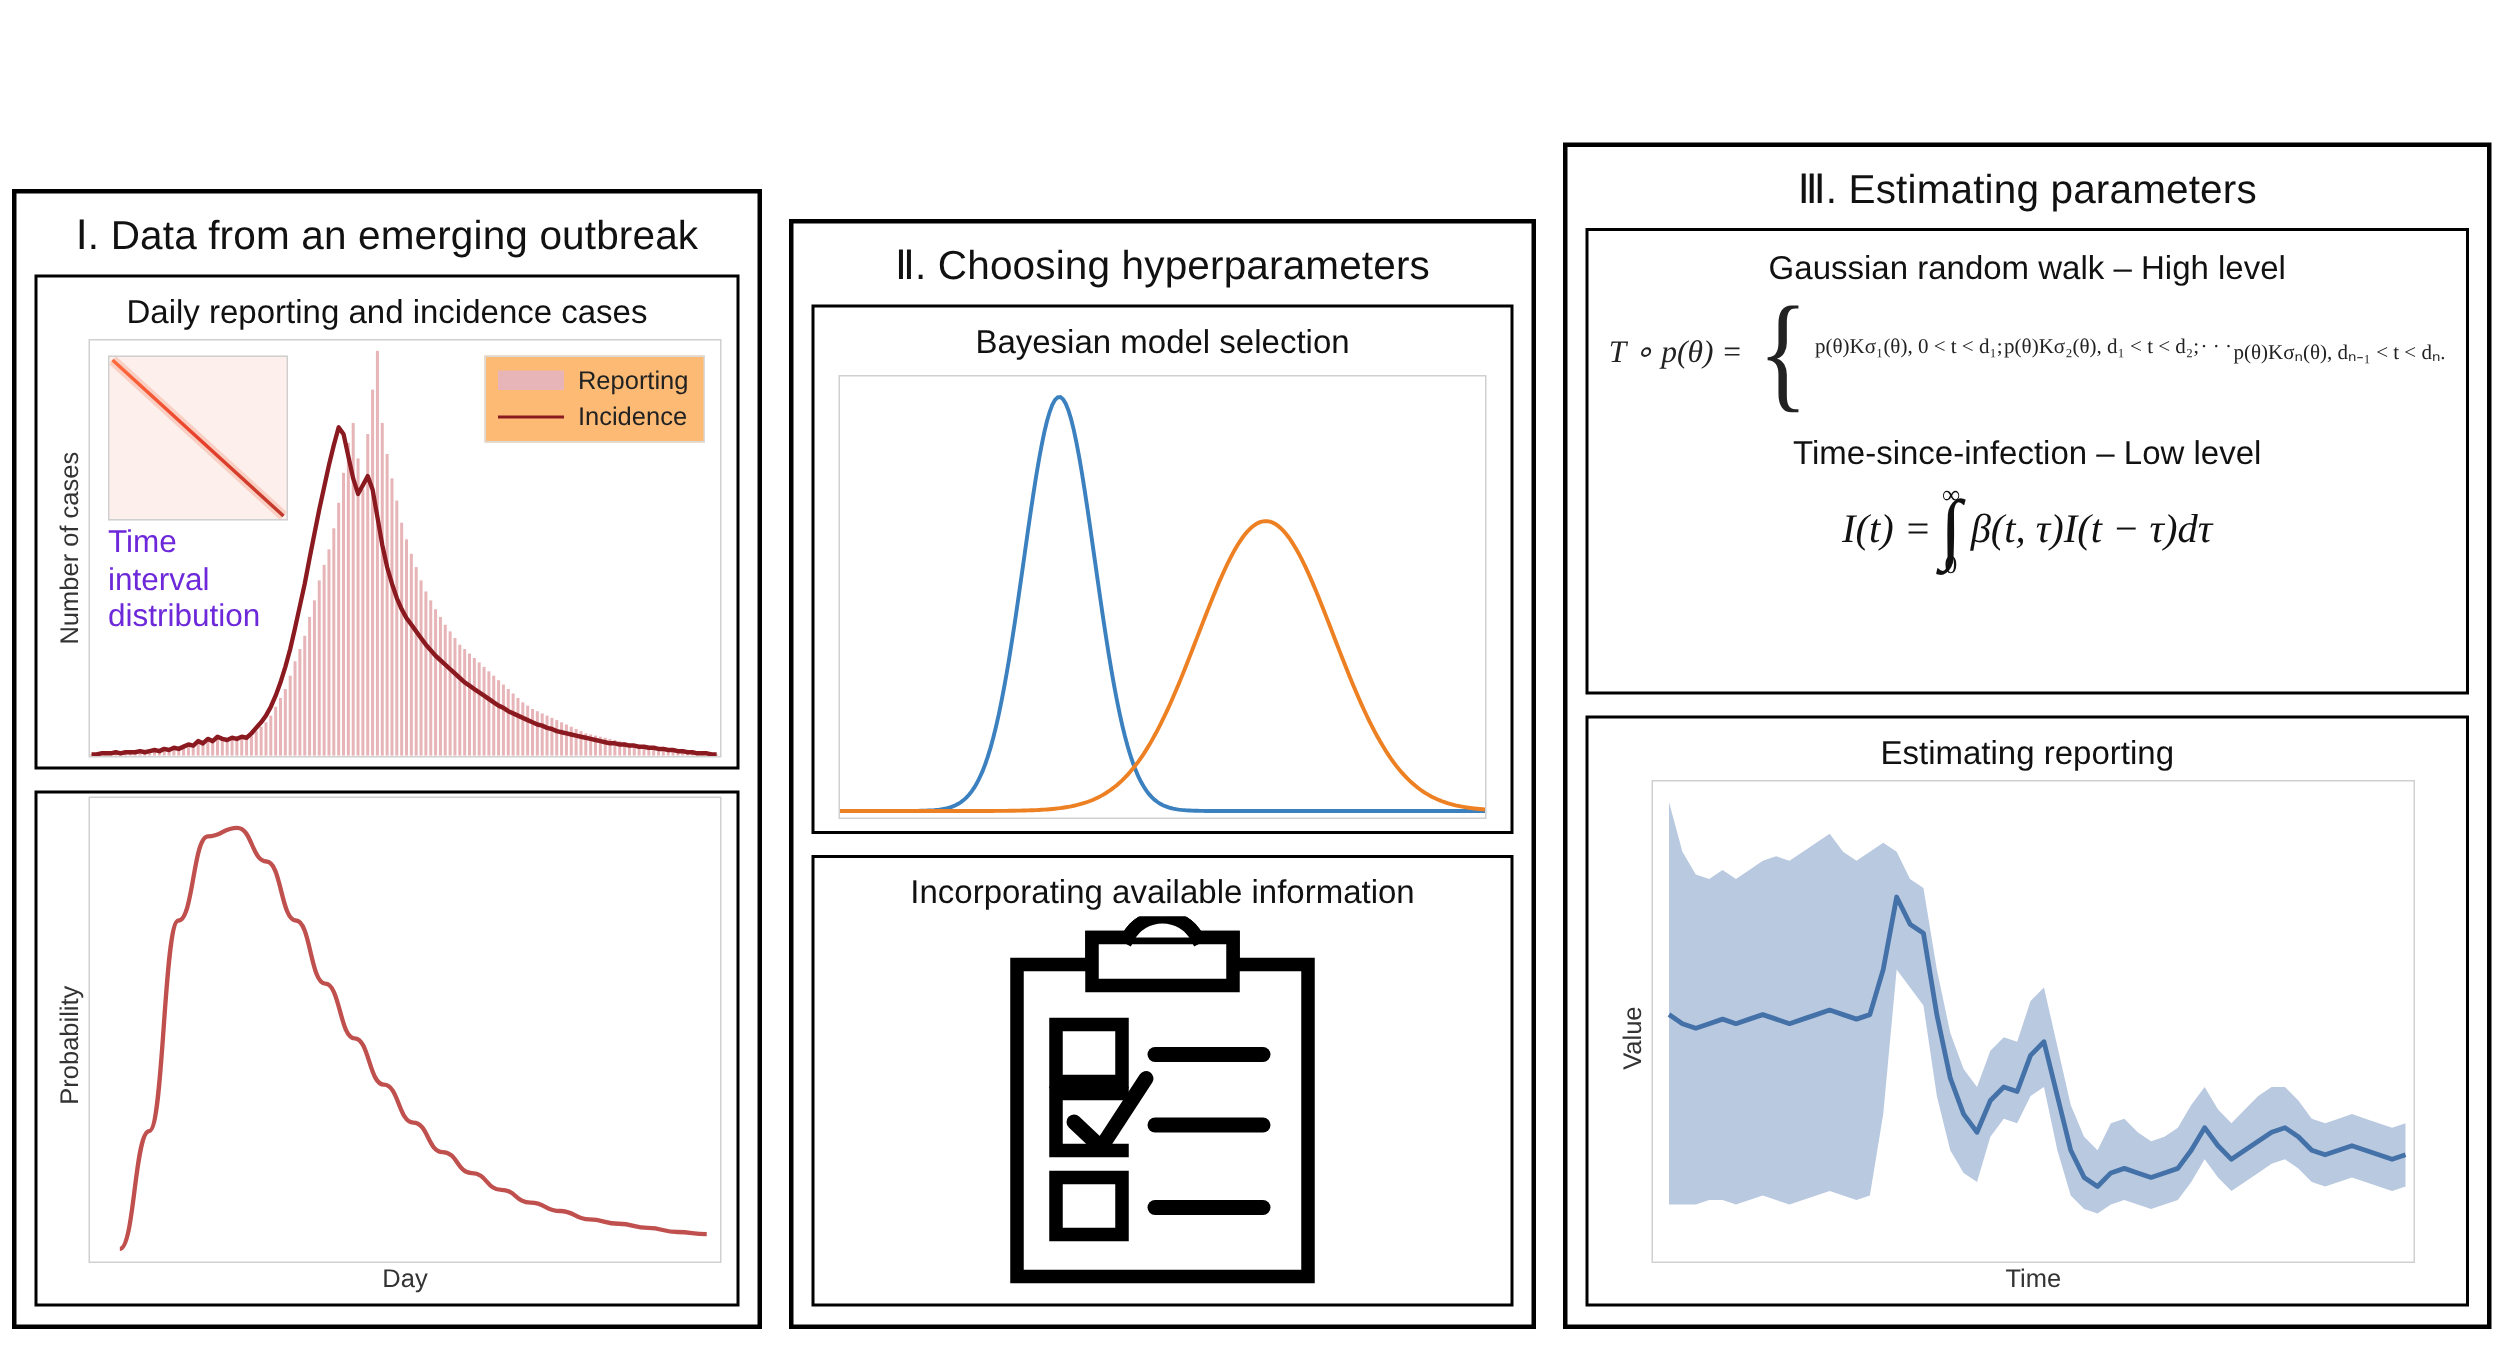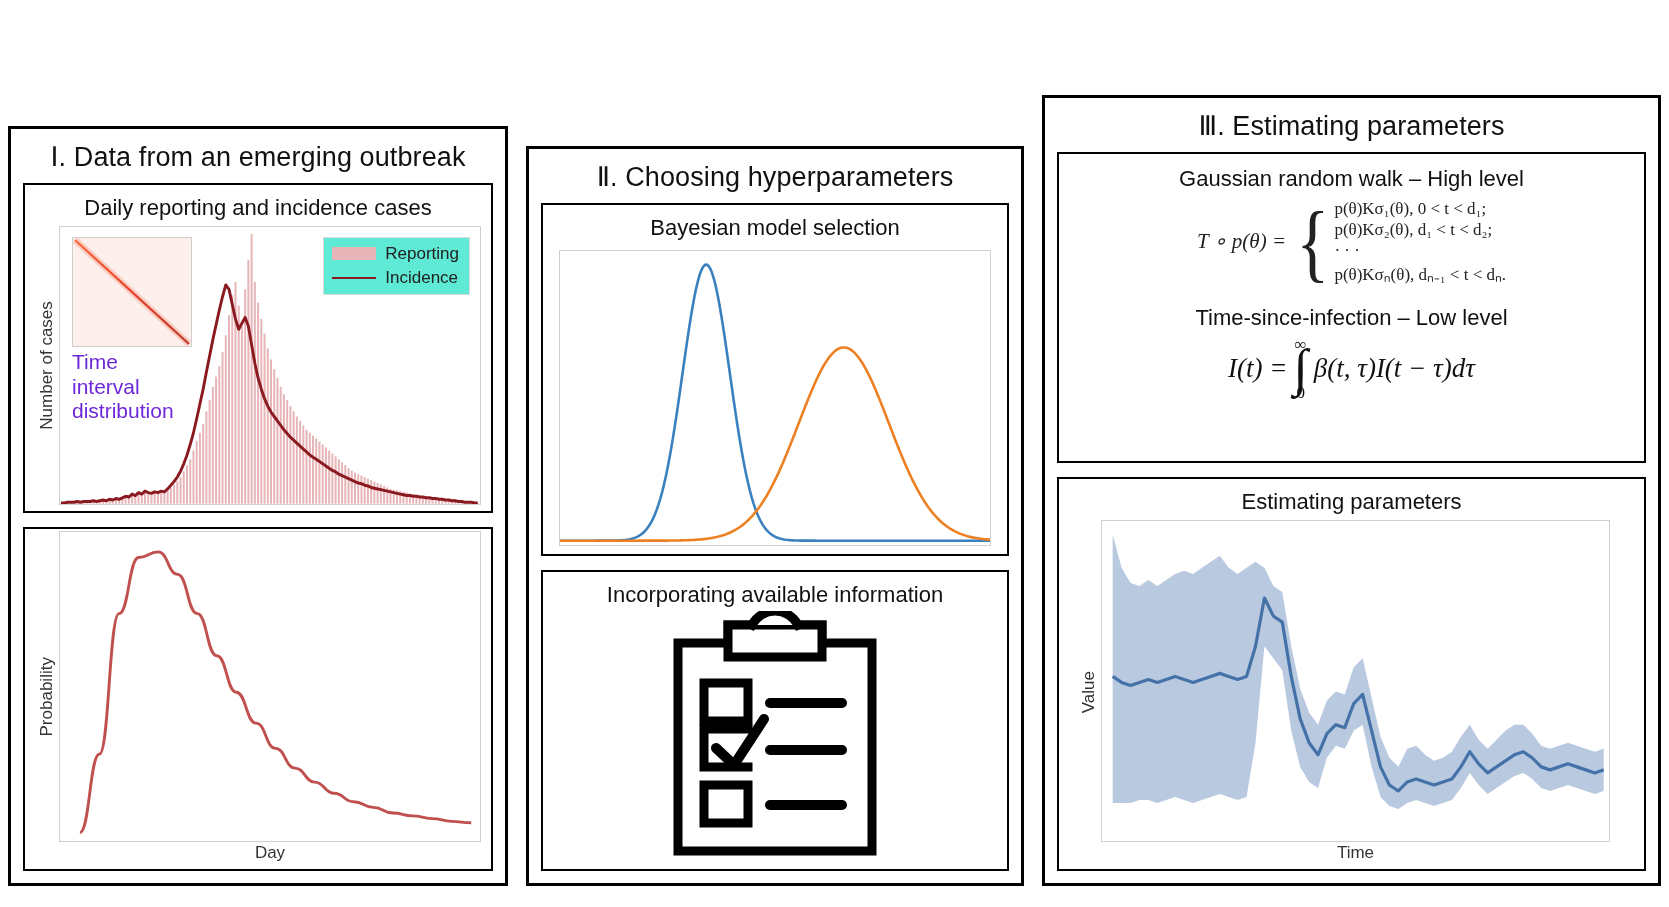--- a/index.html
+++ b/index.html
@@ -51,21 +51,21 @@
     text-align:center;font-size:17px;color:#333;padding-top:1px;
   }
   .plot-col{flex:1;display:flex;flex-direction:column;min-width:0;}
   .plot-frame{
     flex:1;border:1px solid #d0d0d0;position:relative;overflow:hidden;background:#fff;
   }
   .plot-frame svg{display:block;width:100%;height:100%;}
   
   .legend{
     position:absolute;top:10px;right:10px;
-    background:#5eead4;border:1px solid #dadada;
+    background:#fdba74;border:1px solid #dadada;
     padding:6px 10px 6px 8px;display:flex;flex-direction:column;gap:4px;
   }
   .legend-row{display:flex;align-items:center;gap:9px;}
   .legend-swatch-bar{width:44px;height:13px;background:#e7b5b7;display:block;}
   .legend-swatch-line{width:44px;height:0;border-top:2.4px solid #8b1a20;display:block;}
   .legend-label{font-size:17px;color:#222;white-space:nowrap;}
   
   .inset{
     position:absolute;left:12px;top:10px;width:118px;
   }
@@ -74,21 +74,21 @@
   .eq-block{
     display:flex;align-items:center;justify-content:center;
     font-family:"Liberation Serif", serif;color:#222;
     padding:4px 6px 6px 6px;
   }
   .eq-lhs{font-size:21px;font-style:italic;padding-right:4px;white-space:nowrap;}
   .brace{
     font-size:86px;line-height:.82;font-family:"Liberation Serif", serif;
     transform:scaleX(.8);display:inline-block;margin:0 1px 0 2px;
   }
-  .cases{display:flex;flex-direction:column;gap:1px;font-size:17px;}
+  .cases{display:flex;gap:1px;font-size:14px;}
   .cases .row{white-space:nowrap;font-style:normal;}
   .it{font-style:italic;}
   .eq2{
     display:flex;align-items:center;justify-content:center;gap:4px;
     font-family:"Liberation Serif", serif;font-size:27px;padding:2px 0 10px 0;
   }
   .intg{position:relative;display:inline-flex;flex-direction:column;align-items:center;
         font-size:19px;line-height:1;padding:0 2px;}
   .intg .big{font-size:52px;line-height:.74;font-family:"Liberation Serif", serif;}
   .intg .lim-top{font-size:17px;margin-bottom:-4px;}
@@ -378,21 +378,21 @@
           <span class="intg">
             <span class="lim-top">∞</span>
             <span class="big">∫</span>
             <span class="lim-bot">0</span>
           </span>
           <span class="it">β(t, τ)I(t − τ)dτ</span>
         </div>
       </div>
 
       <div class="card" style="flex:1">
-        <div class="card-title">Estimating parameters</div>
+        <div class="card-title">Estimating reporting</div>
         <div class="plot-wrap" style="padding:2px 34px 6px 18px">
           <div class="axis-y-label">Value</div>
           <div class="plot-col">
             <div class="plot-frame">
               <svg viewBox="0 0 380 240" preserveAspectRatio="none">
                 <path id="est-band" fill="#b9c9e0" stroke="none" d="M8.00 10.26 L14.69 35.12 L21.38 46.42 L28.07 48.68 L34.76 44.16 L41.45 48.68 L48.15 44.16 L54.84 39.64 L61.53 37.38 L68.22 39.64 L74.91 35.12 L81.60 30.60 L88.29 26.08 L94.98 35.12 L101.67 39.64 L108.36 35.12 L115.05 30.60 L121.75 35.12 L128.44 48.68 L135.13 53.20 L141.82 93.88 L148.51 125.52 L155.20 143.60 L161.89 152.64 L168.58 134.56 L175.27 127.78 L181.96 130.04 L188.65 109.70 L195.35 102.92 L202.04 132.30 L208.73 161.68 L215.42 177.50 L222.11 184.28 L228.80 170.72 L235.49 168.46 L242.18 175.24 L248.87 179.76 L255.56 177.50 L262.25 172.98 L268.95 161.68 L275.64 152.64 L282.33 163.94 L289.02 170.72 L295.71 163.94 L302.40 157.16 L309.09 152.64 L315.78 152.64 L322.47 159.42 L329.16 168.46 L335.85 170.72 L342.55 168.46 L349.24 166.20 L355.93 168.46 L362.62 170.72 L369.31 172.98 L376.00 170.72 L376.00 202.36 L369.31 204.62 L362.62 202.36 L355.93 200.10 L349.24 197.84 L342.55 200.10 L335.85 202.36 L329.16 200.10 L322.47 193.32 L315.78 188.80 L309.09 191.06 L302.40 195.58 L295.71 200.10 L289.02 204.62 L282.33 197.84 L275.64 188.80 L268.95 200.10 L262.25 209.14 L255.56 211.40 L248.87 213.66 L242.18 211.40 L235.49 209.14 L228.80 211.40 L222.11 215.92 L215.42 213.66 L208.73 206.88 L202.04 184.28 L195.35 152.64 L188.65 157.16 L181.96 170.72 L175.27 168.46 L168.58 177.50 L161.89 200.10 L155.20 195.58 L148.51 184.28 L141.82 157.16 L135.13 111.96 L128.44 102.92 L121.75 93.88 L115.05 166.20 L108.36 206.88 L101.67 209.14 L94.98 206.88 L88.29 204.62 L81.60 206.88 L74.91 209.14 L68.22 211.40 L61.53 209.14 L54.84 206.88 L48.15 209.14 L41.45 211.40 L34.76 209.14 L28.07 209.14 L21.38 211.40 L14.69 211.40 L8.00 211.40 Z"></path>
                 <path id="est-line" fill="none" stroke="#4472a8" stroke-width="2.4" stroke-linejoin="round" d="M8.00 116.48 L14.69 121.00 L21.38 123.26 L28.07 121.00 L34.76 118.74 L41.45 121.00 L48.15 118.74 L54.84 116.48 L61.53 118.74 L68.22 121.00 L74.91 118.74 L81.60 116.48 L88.29 114.22 L94.98 116.48 L101.67 118.74 L108.36 116.48 L115.05 93.88 L121.75 57.72 L128.44 71.28 L135.13 75.80 L141.82 116.48 L148.51 148.12 L155.20 166.20 L161.89 175.24 L168.58 159.42 L175.27 152.64 L181.96 154.90 L188.65 136.82 L195.35 130.04 L202.04 157.16 L208.73 184.28 L215.42 197.84 L222.11 202.36 L228.80 195.58 L235.49 193.32 L242.18 195.58 L248.87 197.84 L255.56 195.58 L262.25 193.32 L268.95 184.28 L275.64 172.98 L282.33 182.02 L289.02 188.80 L295.71 184.28 L302.40 179.76 L309.09 175.24 L315.78 172.98 L322.47 177.50 L329.16 184.28 L335.85 186.54 L342.55 184.28 L349.24 182.02 L355.93 184.28 L362.62 186.54 L369.31 188.80 L376.00 186.54 "></path>
               </svg>
             </div>
             <div class="axis-x-label">Time</div>

